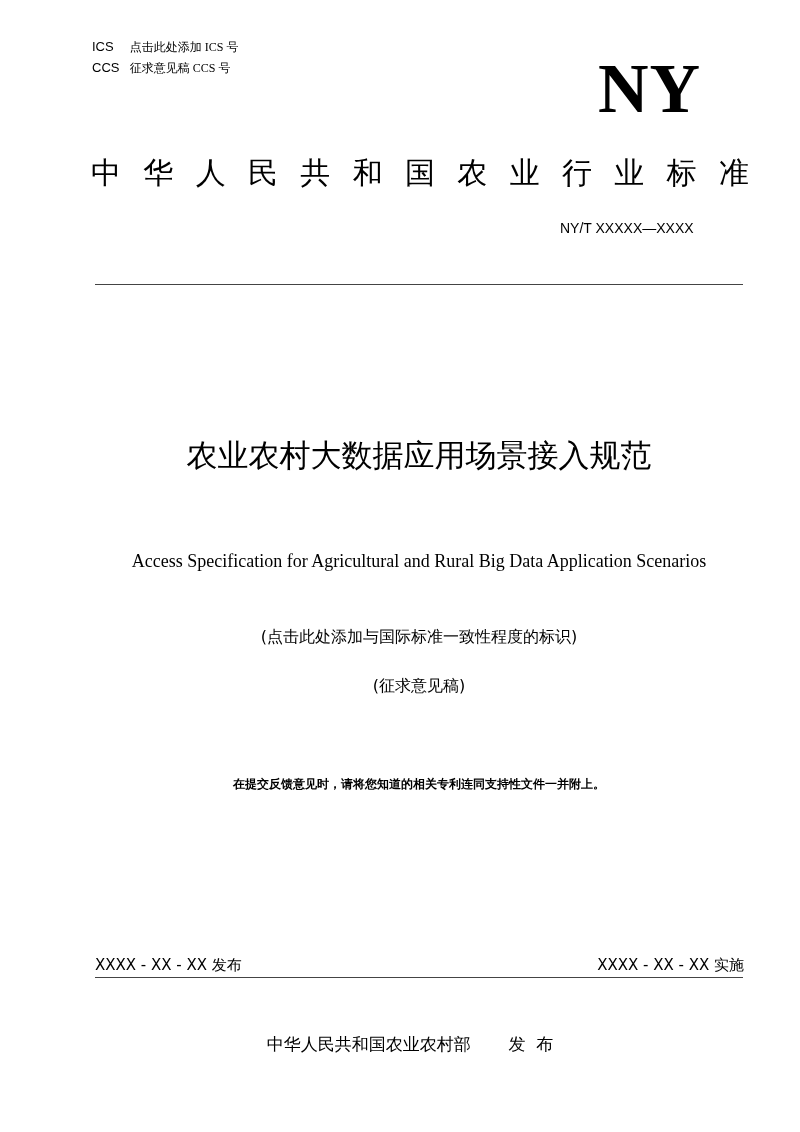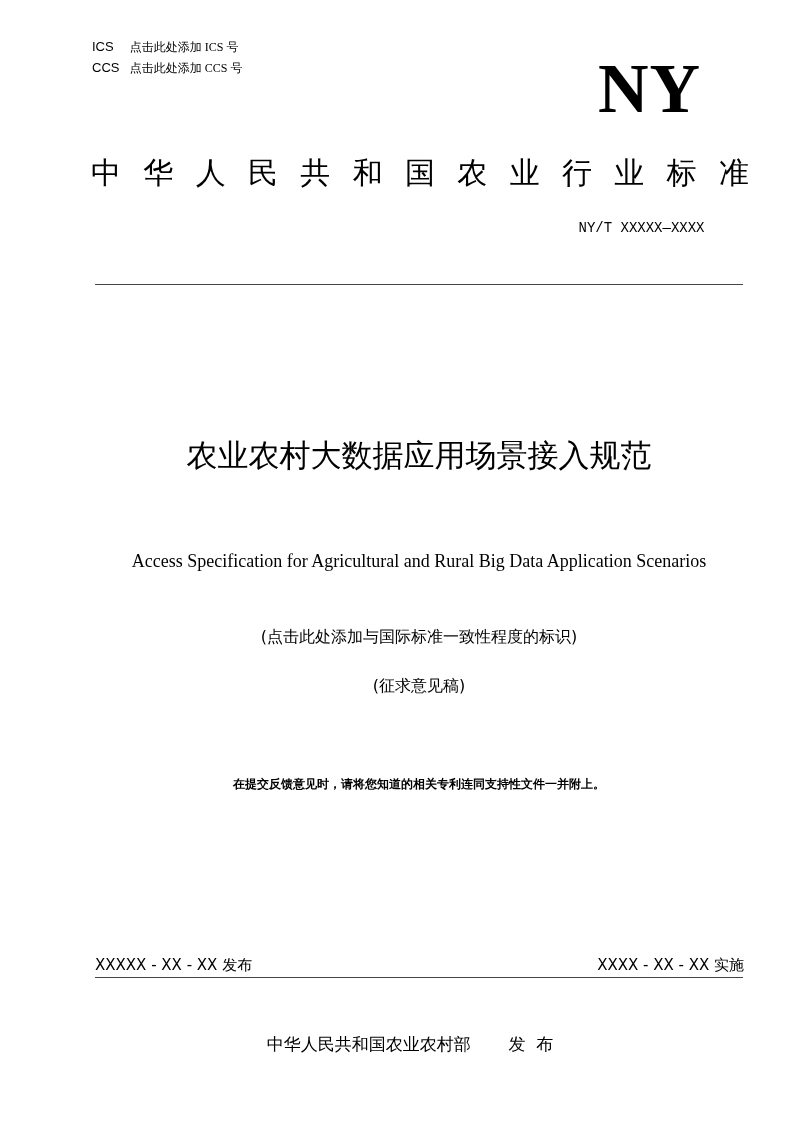--- a/index.html
+++ b/index.html
@@ -54,23 +54,23 @@
       justify-content: space-between;
       font-family: "DejaVu Sans", sans-serif;
       font-size: 30px;
       line-height: 40px;
     }
     #industry-title span { display: inline-block; width: 32px; text-align: center; }
 
     #std-number {
       left: 560px;
       width: 163px;
-      text-align: center;
+      text-align: left;
       top: 219px;
-      font-family: Liberation Mono, monospace;
+      font-family: Liberation Sans, sans-serif;
       font-size: 14px;
       line-height: 18px;
       white-space: nowrap;
     }
 
     .rule {
       left: 95px;
       width: 648px;
       height: 0;
       border-top: 1.5px solid #444444;
@@ -156,21 +156,21 @@
   </style>
 </head>
 <body>
 
 <div class="abs ics-line" id="ics-line">
   <span class="code">ICS</span>
   <span class="hint">点击此处添加 ICS 号</span>
 </div>
 <div class="abs ics-line" id="ccs-line">
   <span class="code">CCS</span>
-  <span class="hint">点击此处添加 CCS 号</span>
+  <span class="hint">征求意见稿 CCS 号</span>
 </div>
 
 <div class="abs" id="ny-mark">NY</div>
 
 <div class="abs" id="industry-title">
   <span>中</span>
   <span>华</span>
   <span>人</span>
   <span>民</span>
   <span>共</span>
@@ -191,18 +191,18 @@
 <div class="abs" id="main-title">农业农村大数据应用场景接入规范</div>
 
 <div class="abs" id="english-title">Access Specification for Agricultural and Rural Big Data Application Scenarios</div>
 
 <div class="abs" id="consistency-note">(点击此处添加与国际标准一致性程度的标识)</div>
 
 <div class="abs" id="draft-status">(征求意见稿)</div>
 
 <div class="abs" id="patent-note">在提交反馈意见时，请将您知道的相关专利连同支持性文件一并附上。</div>
 
-<div class="abs date-line" id="publish-date">XXXXX - XX - XX 发布</div>
+<div class="abs date-line" id="publish-date">XXXX - XX - XX 发布</div>
 <div class="abs date-line" id="implement-date">XXXX - XX - XX 实施</div>
 
 <div class="abs rule" id="bottom-rule"></div>
 
 <div class="abs" id="issuer">中华人民共和国农业农村部       发  布</div>
 
 </body></html>

